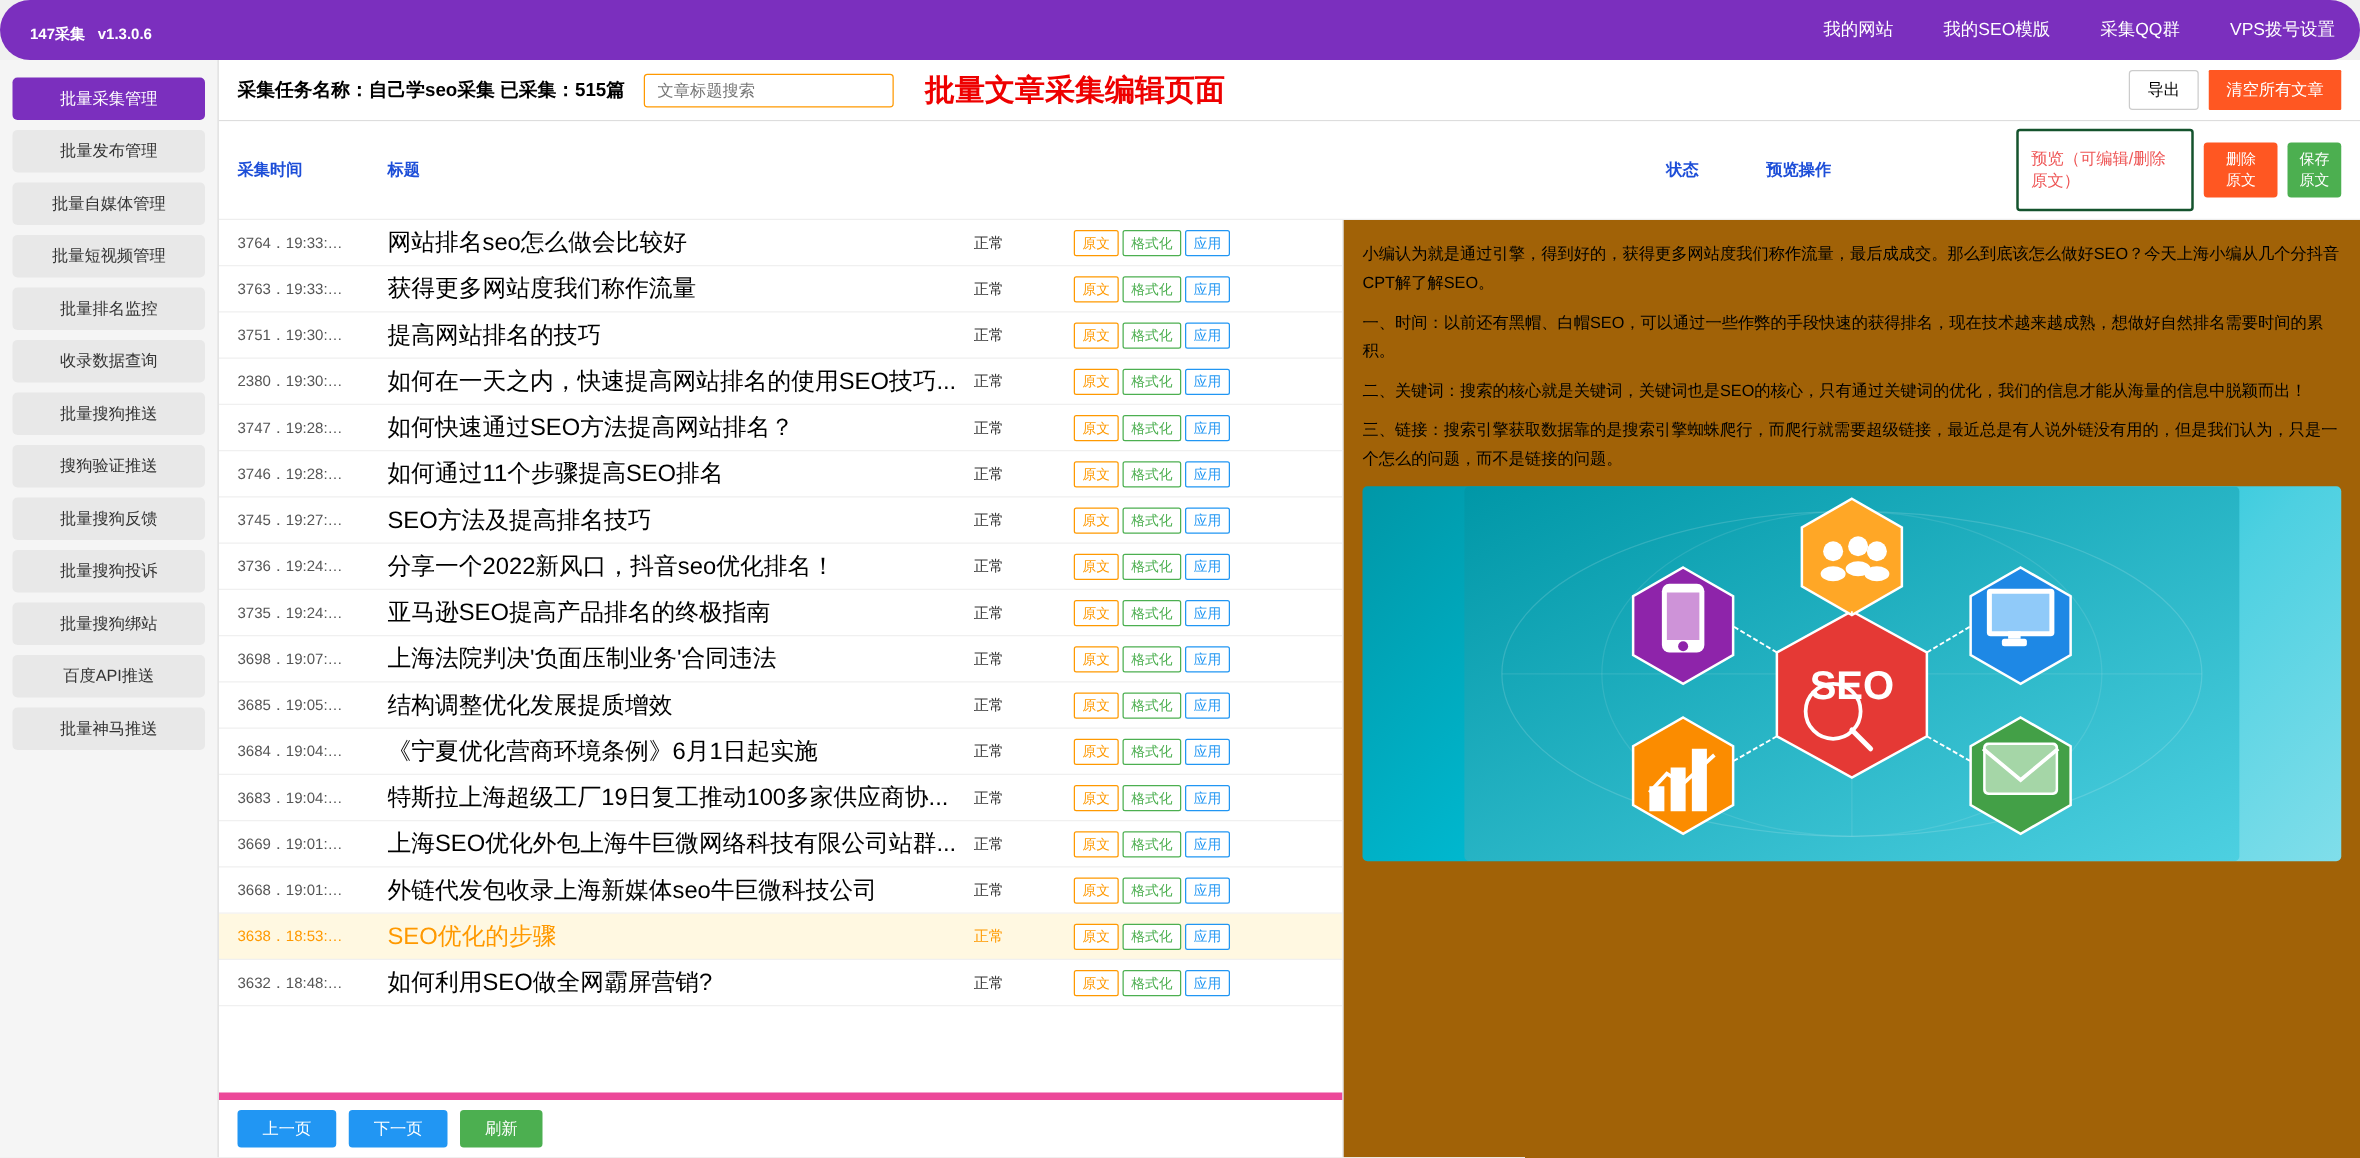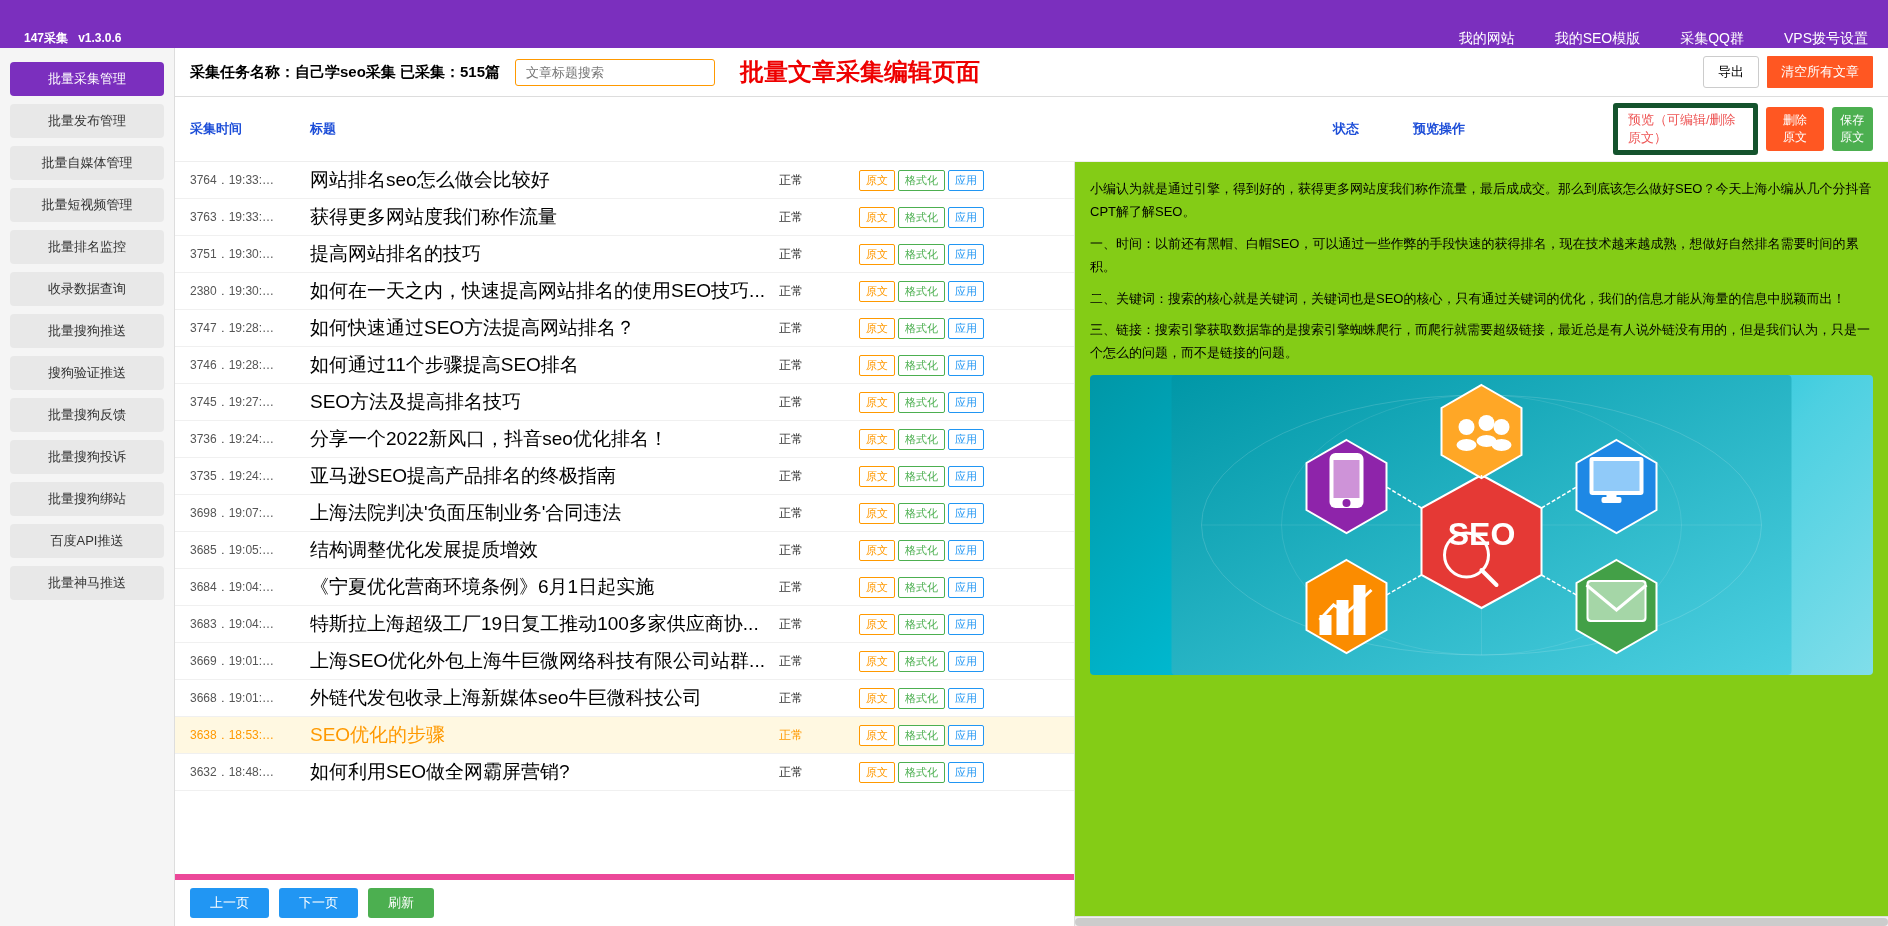--- a/index.html
+++ b/index.html
@@ -3,23 +3,24 @@
   <meta charset="utf-8">
   <style>
     * { box-sizing: border-box; margin: 0; padding: 0; }
     body { font-family: 'Microsoft YaHei', SimHei, sans-serif; font-size: 13px; background: #f0f0f0; }
 
     
     .top-nav {
       background: #7b2fbe;
       height: 48px;
       display: flex;
-      align-items: flex-end;
+      align-items: center;
       padding: 0 20px;
       color: #fff;
+      border-radius: 24px;
     }
     .top-nav .logo {
       font-size: 22px;
       font-weight: bold;
       color: #fff;
       margin-right: auto;
     }
     .top-nav .logo span {
       font-size: 12px;
       margin-left: 4px;
@@ -142,23 +143,23 @@
     .th-title { flex: 1; }
     .th-status { width: 80px; }
     .th-preview-ops { width: 200px; }
     .th-preview-edit {
       width: 260px;
       display: flex;
       align-items: center;
       gap: 8px;
     }
     .preview-badge {
-      border: 5px solid #14532d;
+      border: 2px solid #14532d;
       color: #e55;
-      padding: 3px 10px;
+      padding: 13px 10px;
       border-radius: 3px;
       font-size: 13px;
     }
     .th-right-actions {
       display: flex;
       gap: 8px;
       margin-left: auto;
     }
     .btn-del-orig {
       padding: 5px 12px;
@@ -245,23 +246,23 @@
       color: #fff;
     }
     .btn-prev { background: #2196f3; }
     .btn-next { background: #2196f3; }
     .btn-refresh { background: #4caf50; }
 
     
     .preview-section {
       flex: 1;
       display: flex;
-      flex-direction: column;
+      flex-direction: row;
       overflow: hidden;
-      background: #84cc16;
+      background: #a16207;
     }
     .preview-content {
       flex: 1;
       overflow-y: auto;
       padding: 15px;
       font-size: 13px;
       line-height: 1.8;
     }
     .preview-content p { margin-bottom: 8px; }
     .preview-image {

